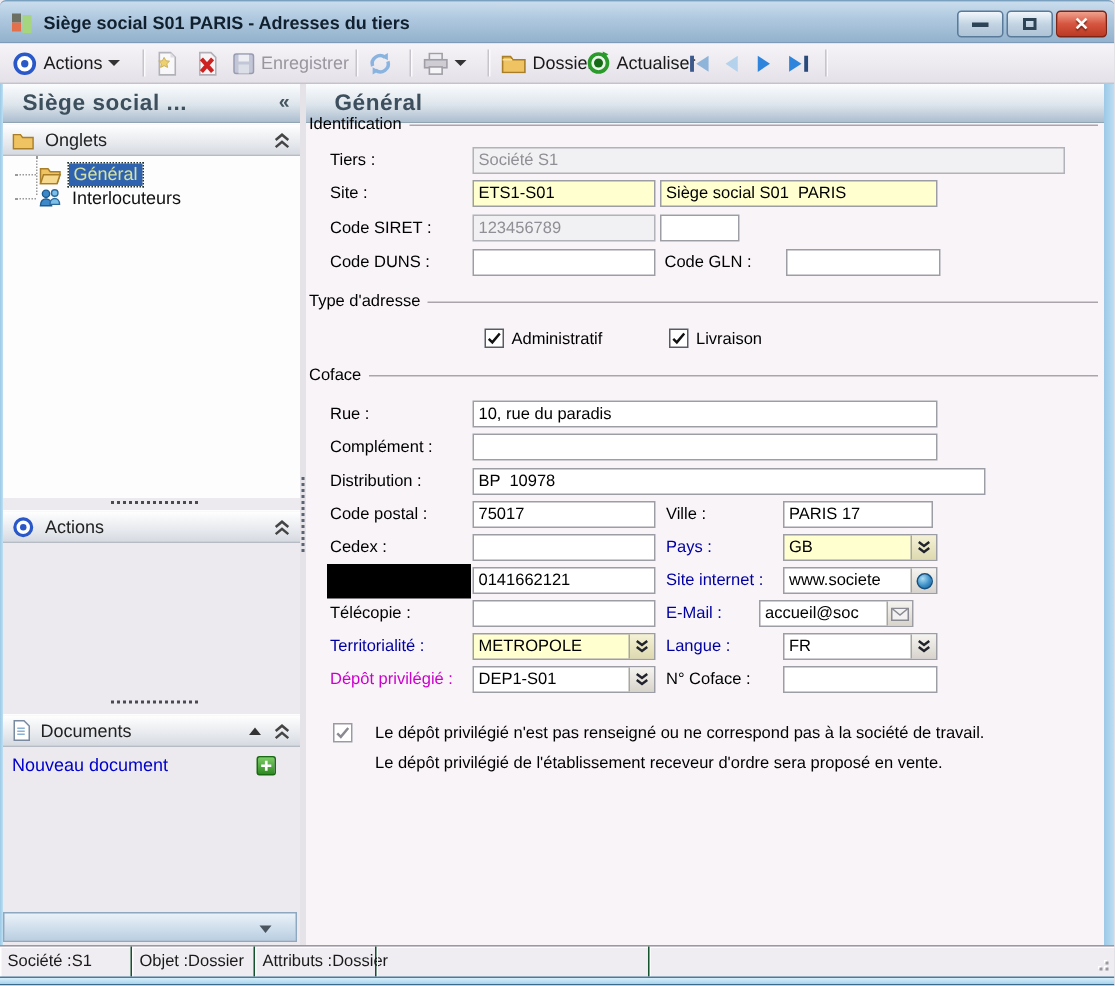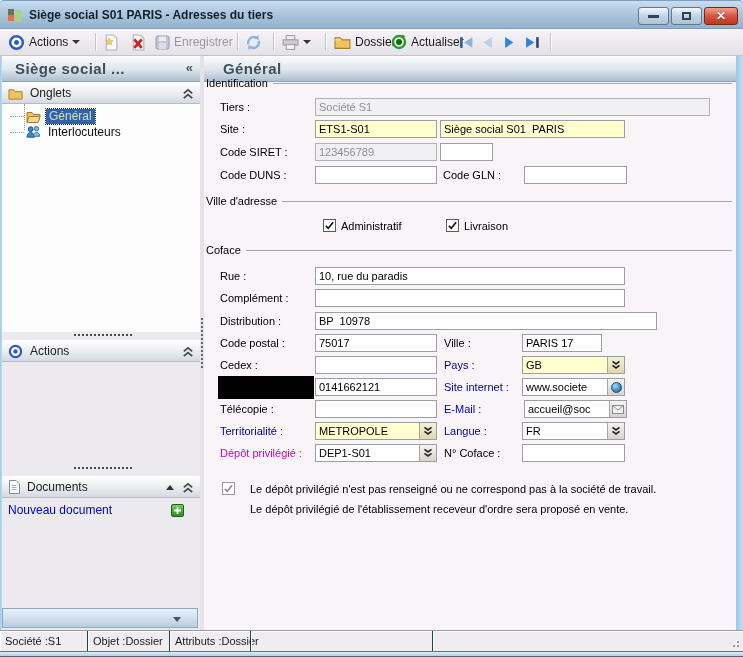--- a/index.html
+++ b/index.html
@@ -349,21 +349,21 @@
     </div>
 
     <div class="row" style="top:110px">
       <span class="lbl" style="left:16px">Code DUNS :</span>
       <input class="fld" style="left: 111px; width: 122px;" value="">
       <span class="lbl" style="left:239px">Code GLN :</span>
       <input class="fld" style="left: 320px; width: 103px;" value="">
     </div>
 
     <div class="group" style="top:138px">
-      <span class="glabel">Ville d'adresse</span>
+      <span class="glabel">Type d'adresse</span>
       <i class="gline"></i>
     </div>
 
     <div class="row" style="top:161px">
       <span class="checkbox" style="left:119px; top:2px">
         <svg width="11" height="11" viewBox="0 0 12 12">
             <path d="M2 6.5 L4.6 9 L10 2.5" fill="none" stroke="#111" stroke-width="1.8"></path>
           </svg>
       </span>
       <span class="lbl" style="left:137px">Administratif</span>
@@ -390,21 +390,21 @@
     </div>
     <div class="row" style="top:256px">
       <span class="lbl" style="left:16px">Distribution :</span>
       <input class="fld" style="left: 111px; width: 342px;" value="BP  10978">
     </div>
 
     <div class="row" style="top:278px">
       <span class="lbl" style="left:16px">Code postal :</span>
       <input class="fld" style="left: 111px; width: 122px;" value="75017">
       <span class="lbl" style="left:240px">Ville :</span>
-      <input class="fld" style="left: 318px; width: 80px;" value="PARIS 17">
+      <input class="fld" style="left: 318px; width: 100px;" value="PARIS 17">
     </div>
 
     <div class="row" style="top:300px">
       <span class="lbl" style="left:16px">Cedex :</span>
       <input class="fld" style="left: 111px; width: 122px;" value="">
       <span class="lbl blue" style="left:240px">Pays :</span>
       <div class="combo yellow" style="left:318px; width:103px">
         <input value="GB" style="">
         <span class="cbtn">
           <svg width="10" height="10" viewBox="0 0 10 10">
@@ -423,21 +423,21 @@
         <span class="cbtn">
             <span class="globe"></span>
           </span>
       </div>
     </div>
 
     <div class="row" style="top:344px">
       <span class="lbl" style="left:16px">Télécopie :</span>
       <input class="fld" style="left: 111px; width: 122px;" value="">
       <span class="lbl blue" style="left:240px">E-Mail :</span>
-      <div class="combo" style="left:320px; width:103px">
+      <div class="combo" style="left:302px; width:103px">
         <input value="accueil@soc" style="">
         <span class="cbtn">
           <svg width="12" height="9" viewBox="0 0 12 9">
               <rect x="0.5" y="0.5" width="11" height="8" fill="#f2f2f2" stroke="#8a8a92"></rect>
               <path d="M0.5 0.5 L6 5 L11.5 0.5" fill="none" stroke="#8a8a92"></path>
             </svg>
         </span>
       </div>
     </div>
 

